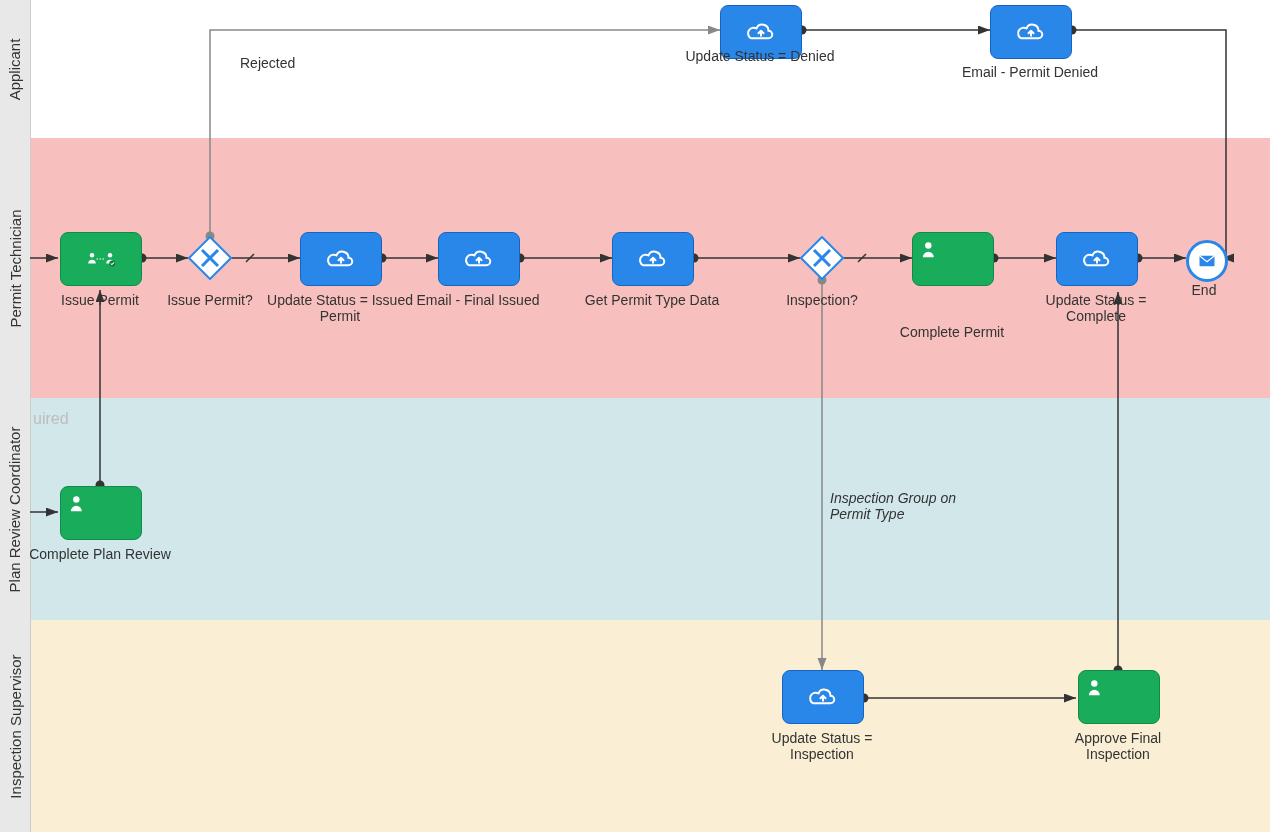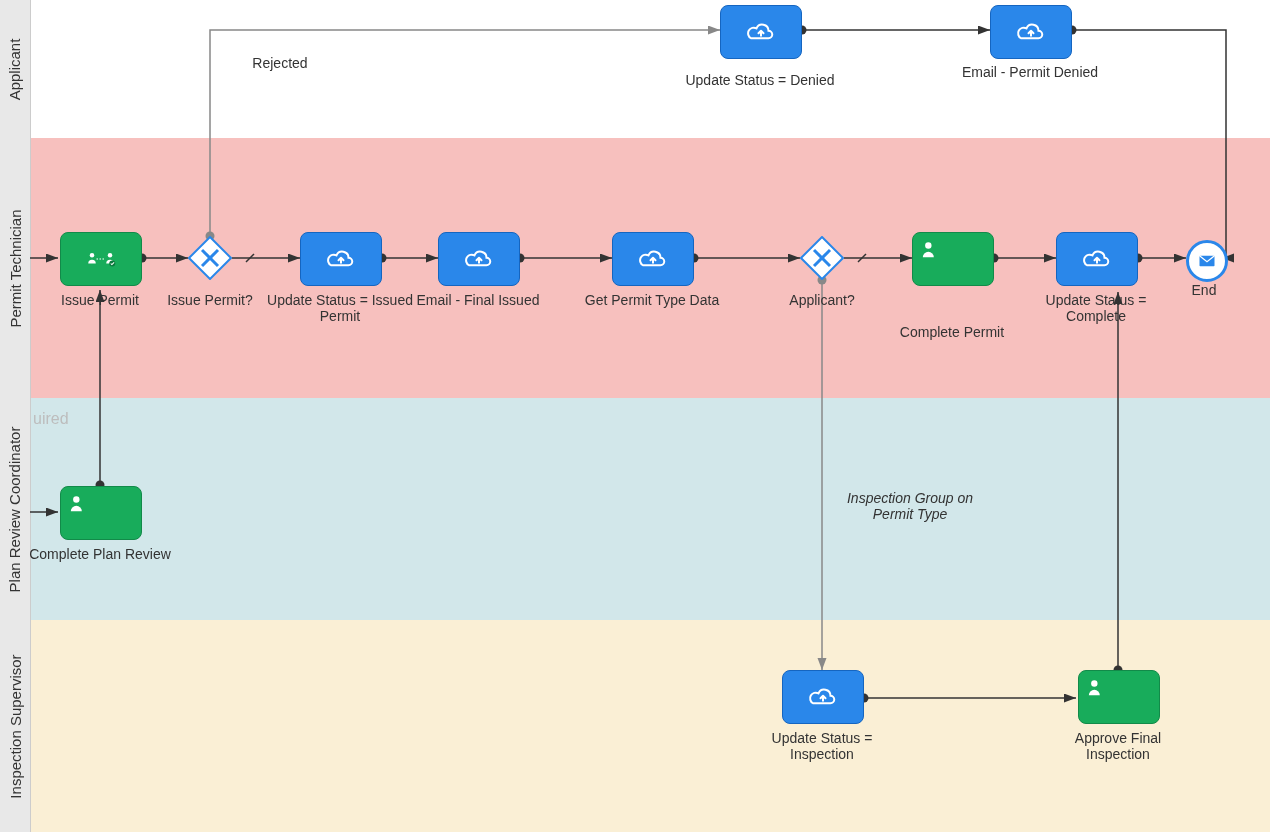--- a/index.html
+++ b/index.html
@@ -39,21 +39,21 @@
     position: absolute;
     text-align: center;
     font-size: 14px;
     color: #333;
     width: 150px;
   }
   .edge-label {
     position: absolute;
     font-size: 14px;
     color: #333;
-    text-align: center;
+    text-align: left;
   }
   svg.canvas {
     position: absolute;
     left: 0; top: 0;
     pointer-events: none;
   }
   .task {
     position: absolute;
     width: 80px; height: 52px;
     border-radius: 8px;
@@ -174,21 +174,21 @@
 
   <path d="M1118,670 L1118,292" stroke="#333" stroke-width="1.5" fill="none" marker-start="url(#dot)" marker-end="url(#arrow)"></path>
 </svg>
 
 <div class="task blue" style="left:720px; top:5px;">
   <svg viewBox="0 0 24 18">
       <path d="M18 8a5 5 0 0 0-9.6-1.9A4 4 0 0 0 4 14h14a3 3 0 0 0 0-6z" fill="none" stroke="#fff" stroke-width="1.6"></path>
       <path d="M12 8 v4 M10 10 l2 -2 l2 2" fill="none" stroke="#fff" stroke-width="1.6" stroke-linecap="round" stroke-linejoin="round"></path>
     </svg>
 </div>
-<div class="node-label" style="left:685px; top:72px;"><span>Update Status = Denied</span></div>
+<div class="node-label" style="left:685px; top:48px;"><span>Update Status = Denied</span></div>
 
 <div class="task blue" style="left:990px; top:5px;">
   <svg viewBox="0 0 24 18">
       <path d="M18 8a5 5 0 0 0-9.6-1.9A4 4 0 0 0 4 14h14a3 3 0 0 0 0-6z" fill="none" stroke="#fff" stroke-width="1.6"></path>
       <path d="M12 8 v4 M10 10 l2 -2 l2 2" fill="none" stroke="#fff" stroke-width="1.6" stroke-linecap="round" stroke-linejoin="round"></path>
     </svg>
 </div>
 <div class="node-label" style="left:955px; top:64px;"><span>Email - Permit Denied</span></div>
 
 <div class="task green" style="left:60px; top:232px;">
@@ -237,21 +237,21 @@
 </div>
 <div class="node-label" style="left:577px; top:292px;"><span>Get Permit Type Data</span></div>
 
 <div class="gateway" style="left:800px; top:236px;">
   <svg class="diamond" viewBox="0 0 44 44">
     <polygon points="22,1 43,22 22,43 1,22" fill="#fff" stroke="#2a87ea" stroke-width="2"></polygon>
     <line x1="14" y1="14" x2="30" y2="30" stroke="#2a87ea" stroke-width="3"></line>
     <line x1="30" y1="14" x2="14" y2="30" stroke="#2a87ea" stroke-width="3"></line>
   </svg>
 </div>
-<div class="node-label" style="left:747px; top:292px;"><span>Applicant?</span></div>
+<div class="node-label" style="left:747px; top:292px;"><span>Inspection?</span></div>
 
 <div class="task green" style="left:912px; top:232px;">
   <svg viewBox="0 0 24 24" style="width:22px;height:22px;position:absolute;left:8px;top:6px;">
     <circle cx="8" cy="7" r="3.5" fill="#fff"></circle>
       <path d="M2 20 a6 6 0 0 1 12 0" fill="#fff"></path>
   </svg>
 </div>
 <div class="node-label" style="left:877px; top:292px;margin-top:32px;"><span>Complete Permit</span></div>
 
 <div class="task blue" style="left:1056px; top:232px;">

